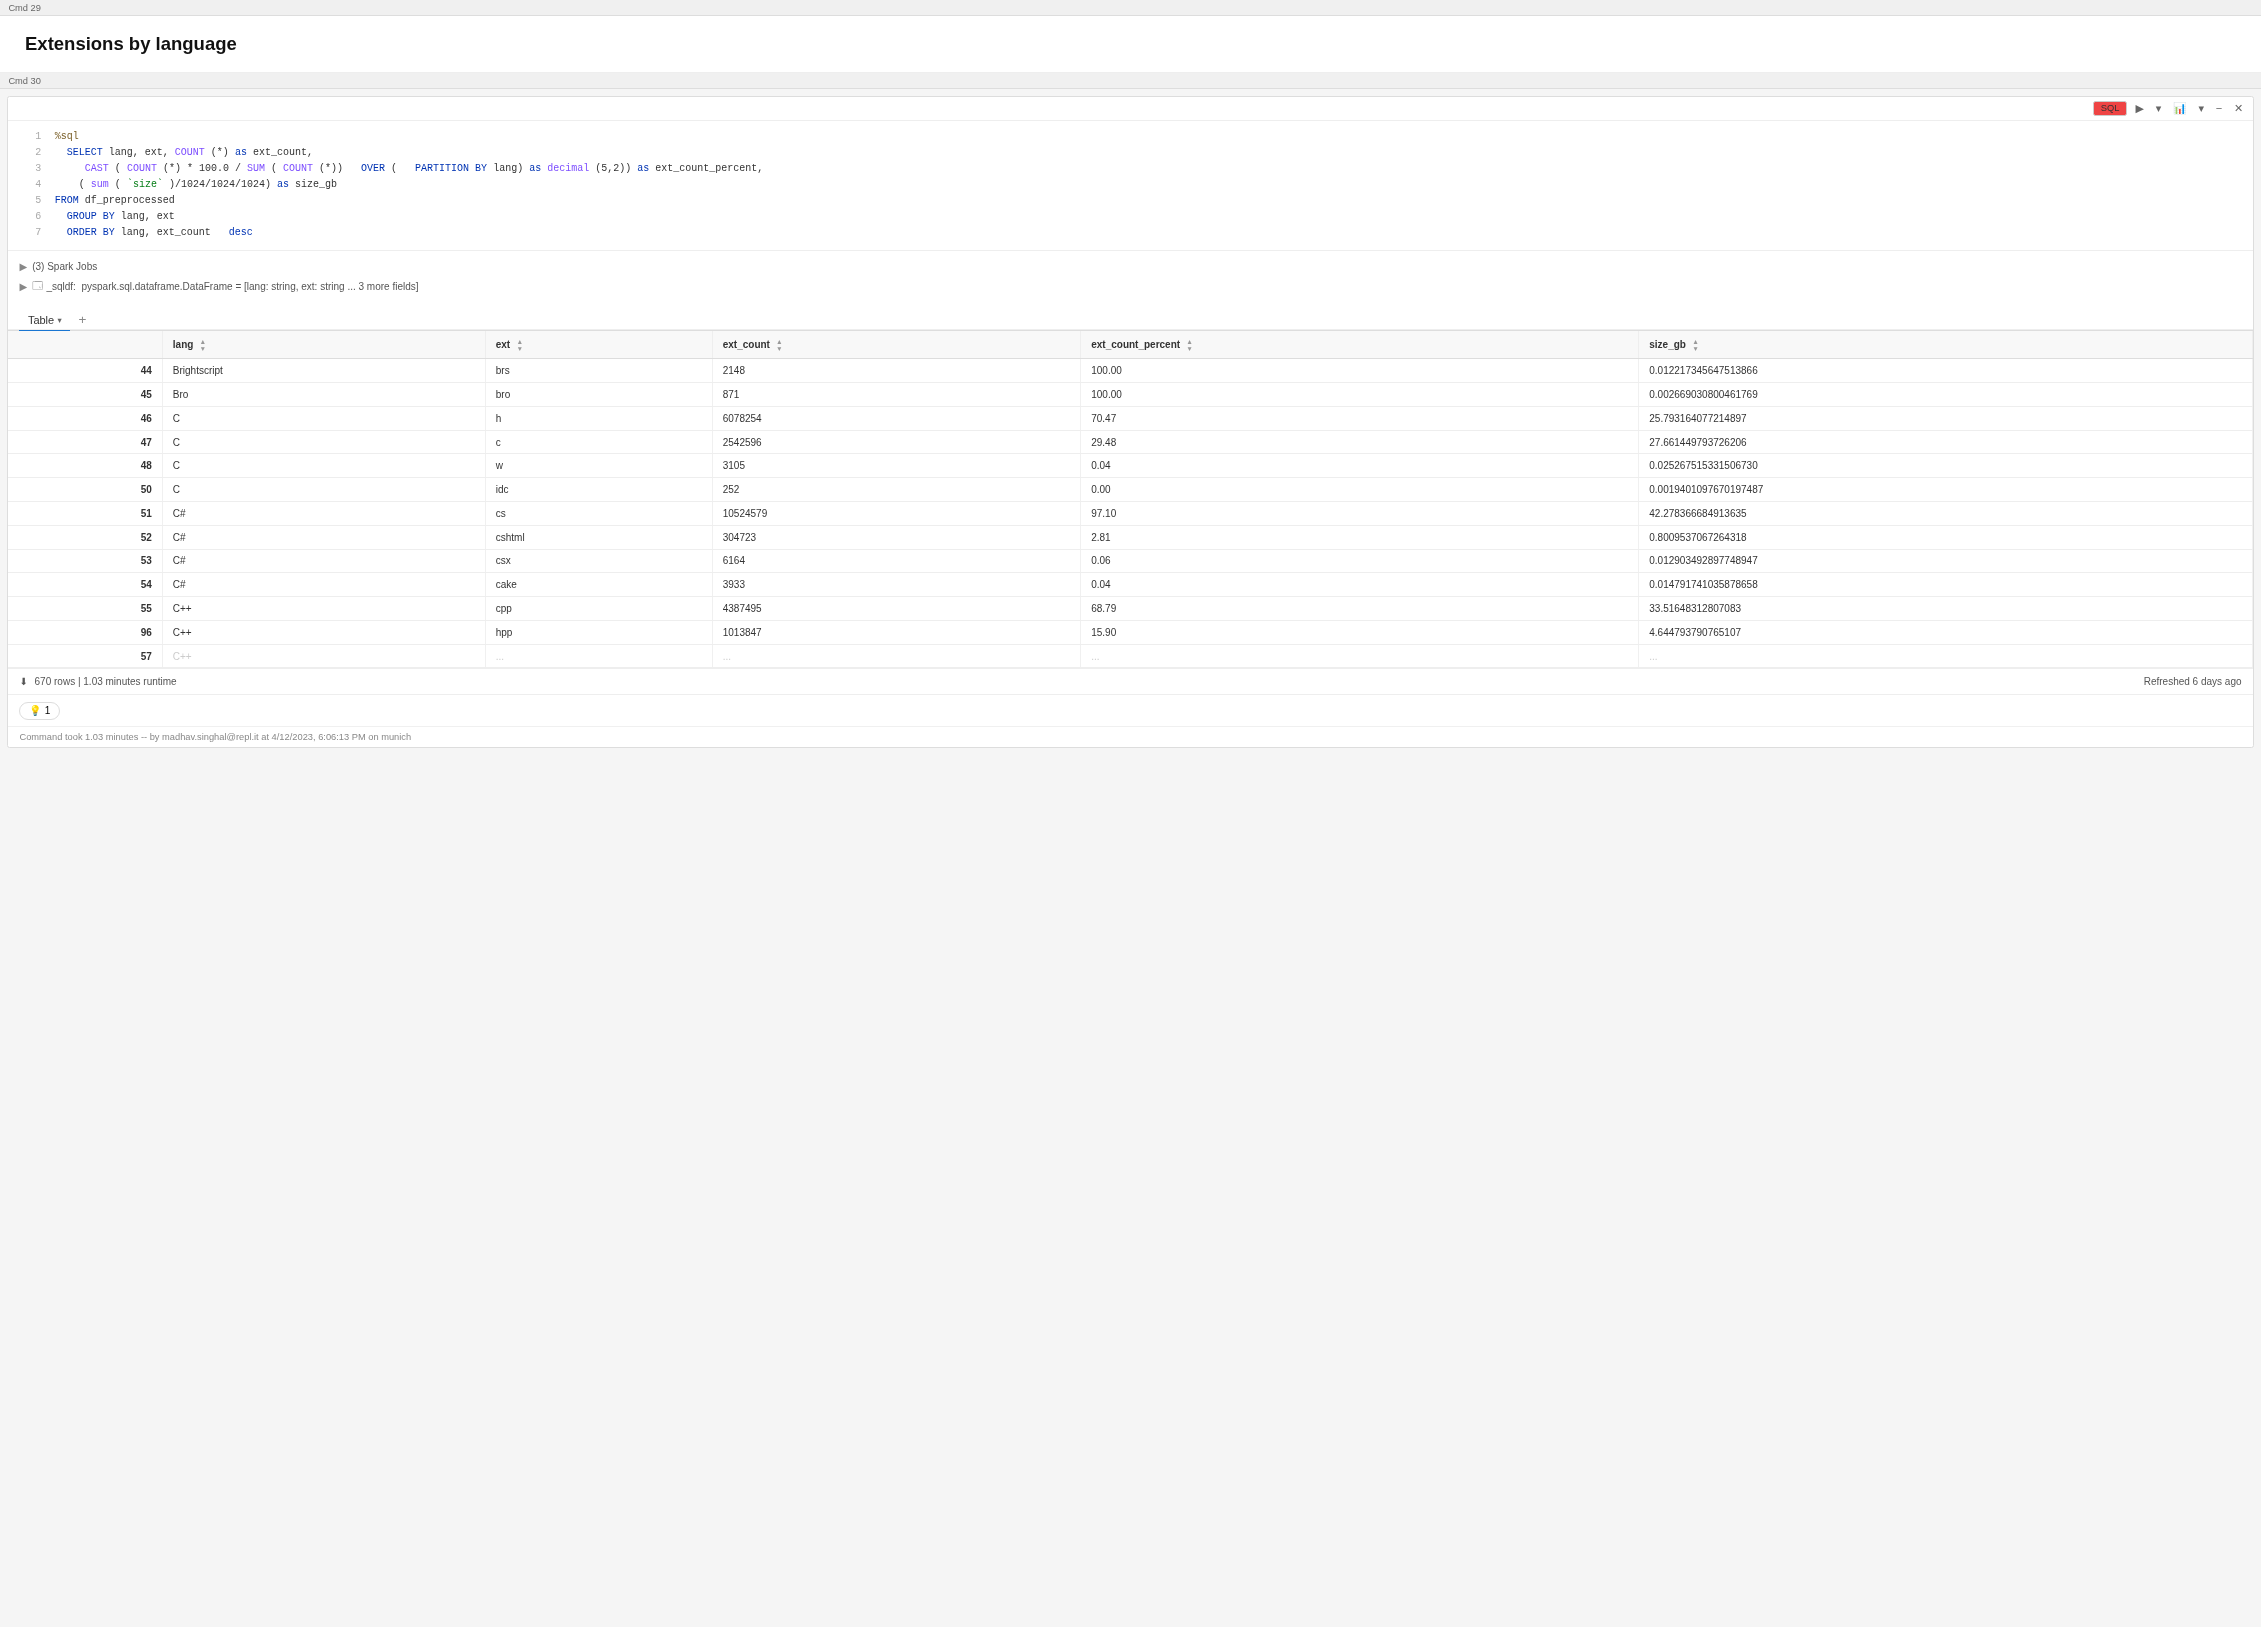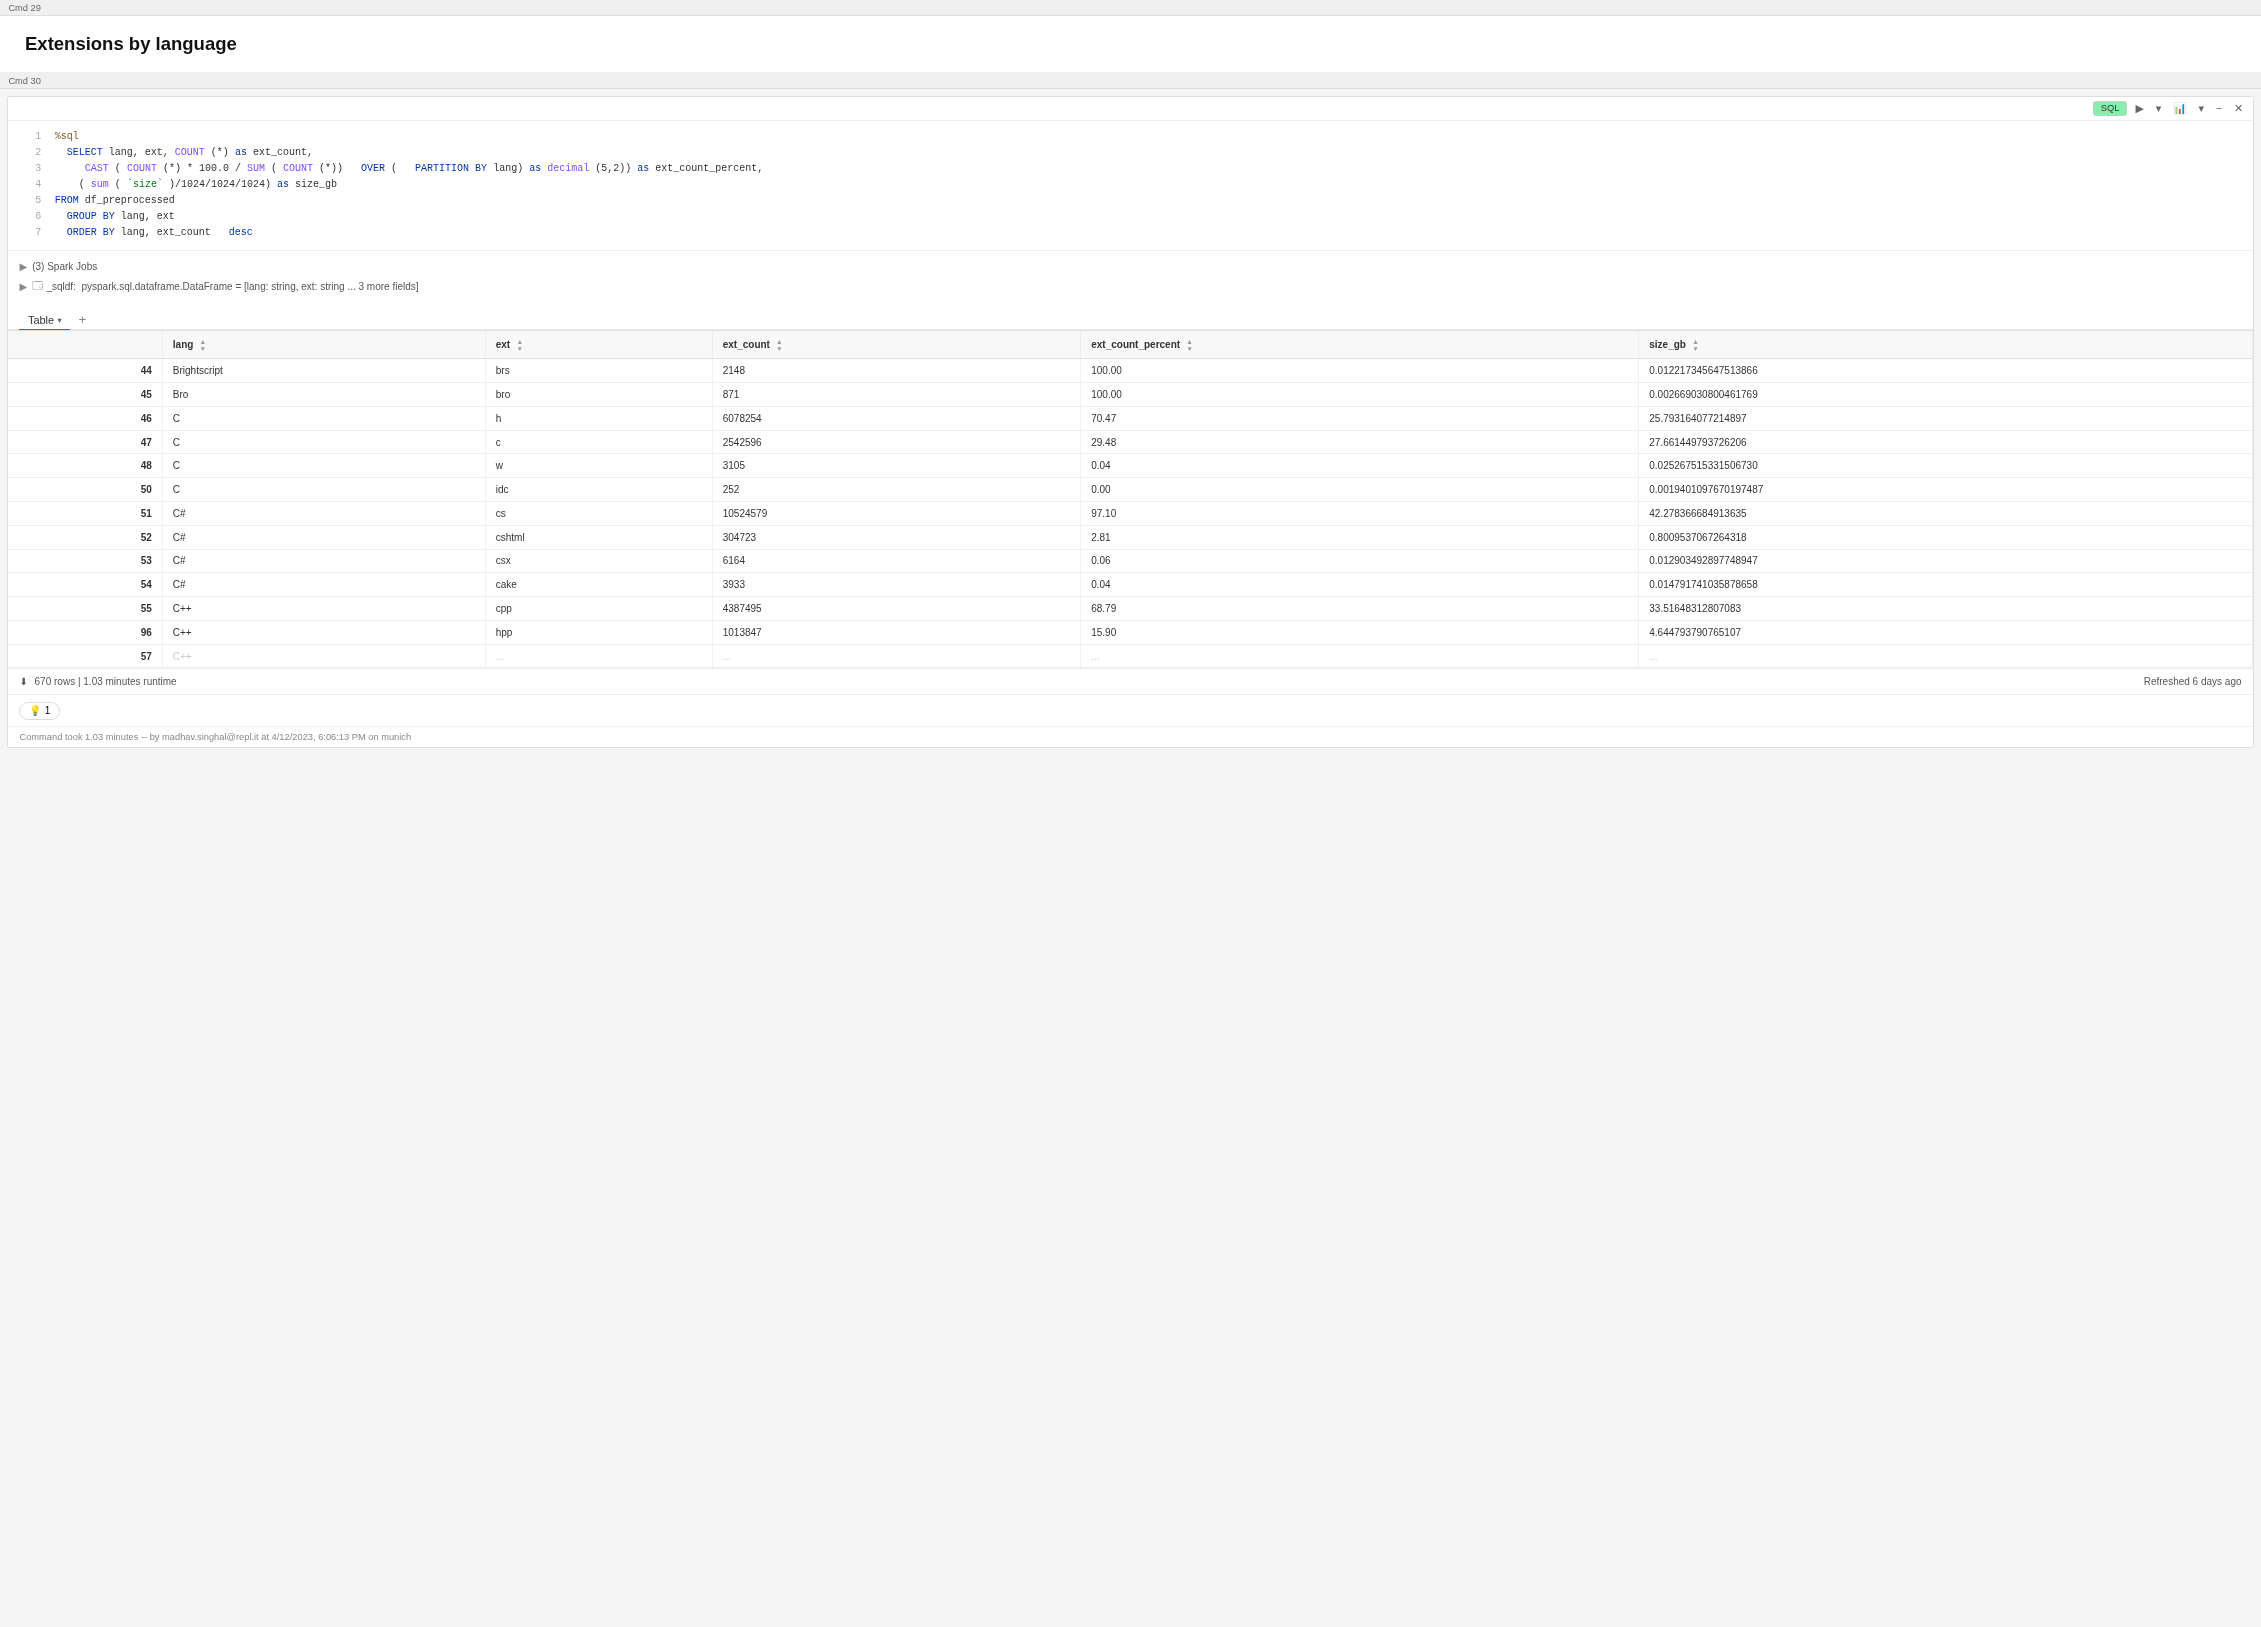--- a/index.html
+++ b/index.html
@@ -37,21 +37,21 @@
     }
     .code-cell-toolbar {
       display: flex;
       justify-content: flex-end;
       align-items: center;
       padding: 3.4px 6.7px;
       gap: 5px;
       border-bottom: 0.8px solid #eee;
     }
     .sql-badge {
-      background: #86efac;
+      background: #ef4444;
       border: 0.8px solid #ccc;
       border-radius: 2.5px;
       padding: 1.7px 6.7px;
       font-size: 9.3px;
       color: #333;
     }
     .toolbar-icon {
       cursor: pointer;
       color: #666;
       font-size: 11px;
@@ -106,21 +106,20 @@
       padding: 3.4px 0;
       font-size: 10px;
       color: #555;
       cursor: pointer;
     }
     .sqldf-row .arrow { margin-right: 5px; color: #888; }
     .table-icon { margin-right: 3.4px; }
 
     .table-tabs {
       display: flex;
-      align-items: center;
       padding: 5px 11.8px 0;
       border-bottom: 1.7px solid #eee;
       gap: 3.4px;
     }
     .tab-button {
       display: flex;
       align-items: center;
       gap: 3.4px;
       padding: 3.4px 8.4px;
       border: none;

